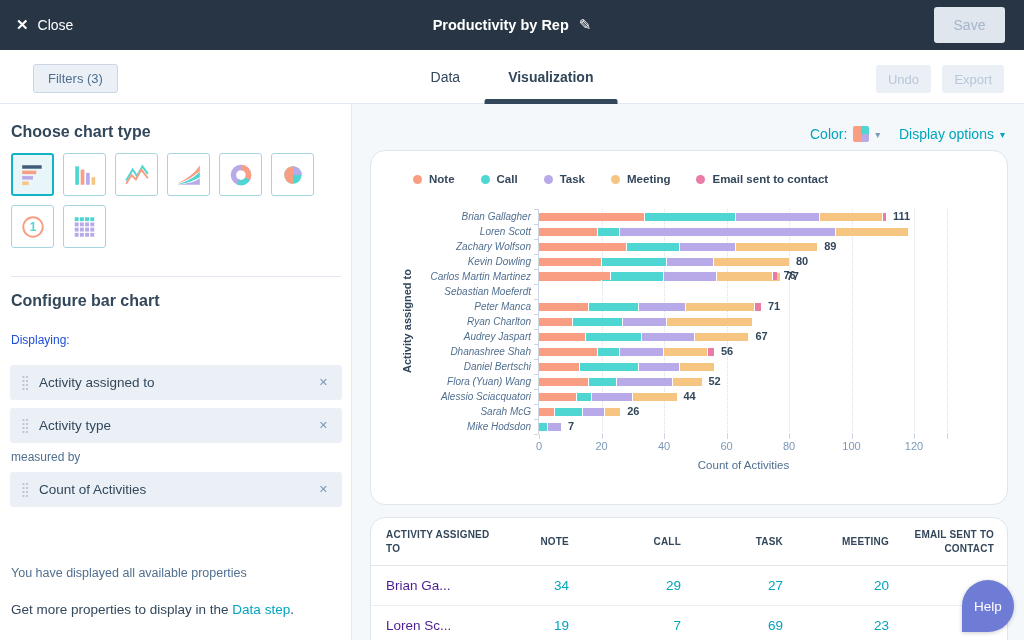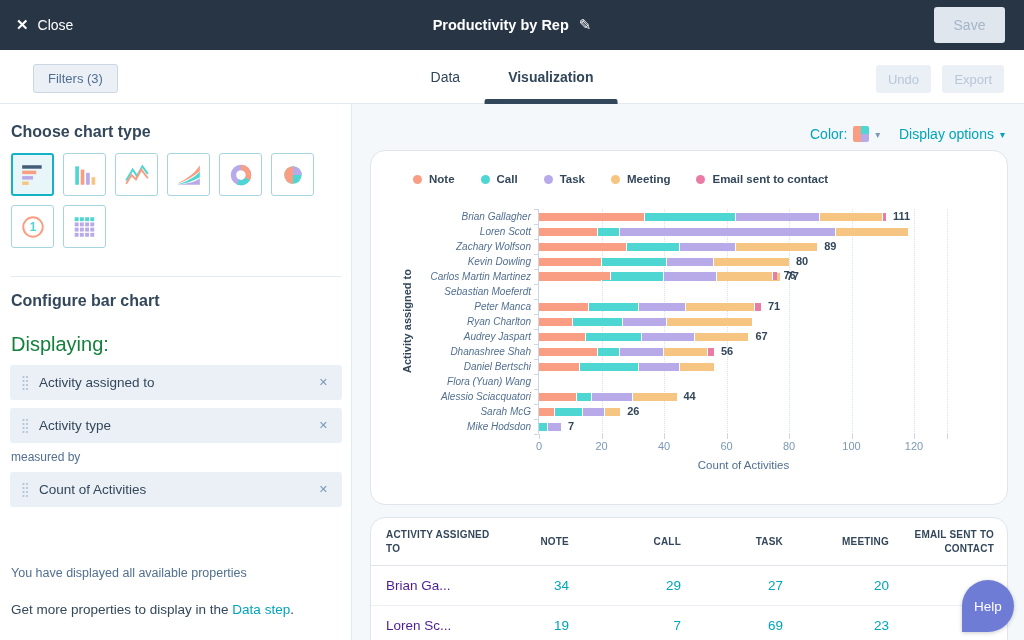--- a/index.html
+++ b/index.html
@@ -34,21 +34,21 @@
                 border-radius:3px; color:#b8c6d9; font-size:13px; font-family:inherit; }
 
   
   .sidebar { position:absolute; left:0; top:104px; width:352px; height:536px; background:#fff;
              border-right:1px solid #e3e9f0; }
   .side-h { position:absolute; left:11px; font-size:16px; font-weight:bold; color:#33475b; }
   .tile { position:absolute; width:43px; height:43px; background:#fff; border:1px solid #a6d5e0; border-radius:3px;
           display:flex; align-items:center; justify-content:center; cursor:pointer; }
   .tile.selected { border:2px solid #12b3c6; background:#e9f6f9; }
   .side-hr { position:absolute; left:11px; top:172px; width:330px; height:1px; background:#e3e9f0; }
-  .side-label { position:absolute; left:11px; font-size:20px; color:#15803d; }
+  .side-label { position:absolute; left:11px; font-size:12px; color:#1d4ed8; }
   .pill { position:absolute; left:10px; width:332px; height:35px; background:#eaf0f6; border-radius:3px;
           display:flex; align-items:center; cursor:grab; }
   .pill .drag { margin:0 10px 0 12px; display:flex; }
   .pill .plabel { flex:1; font-size:13.5px; color:#33475b; }
   .pill .pclose { margin-right:14px; color:#7c98b6; font-size:11px; cursor:pointer; }
   .measured { position:absolute; left:11px; font-size:12px; color:#516f90; }
   .side-note { position:absolute; left:11px; font-size:12.5px; color:#516f90; }
   .side-more { position:absolute; left:11px; font-size:13.5px; color:#33475b; }
   .side-more a { color:#00a4bd; text-decoration:none; cursor:pointer; }
 
@@ -437,20 +437,27 @@
             <div class="seg" style="width: 43.75px; background: rgb(247, 197, 130);"></div>
             <div class="seg" style="width: 6.25px; background: rgb(232, 124, 165);"></div>
             <span class="total-label">56</span>
           </div>
           <div class="bar-row" style="top: 150px;">
             <div class="seg" style="width: 40.625px; background: rgb(249, 158, 130);"></div>
             <div class="seg" style="width: 59.375px; background: rgb(77, 214, 210);"></div>
             <div class="seg" style="width: 40.625px; background: rgb(184, 169, 232);"></div>
             <div class="seg" style="width: 34.375px; background: rgb(247, 197, 130);"></div>
           </div>
+          <div class="bar-row" style="top: 165px;">
+            <div class="seg" style="width: 50px; background: rgb(249, 158, 130);"></div>
+            <div class="seg" style="width: 28.125px; background: rgb(77, 214, 210);"></div>
+            <div class="seg" style="width: 56.25px; background: rgb(184, 169, 232);"></div>
+            <div class="seg" style="width: 28.125px; background: rgb(247, 197, 130);"></div>
+            <span class="total-label">52</span>
+          </div>
           <div class="bar-row" style="top: 180px;">
             <div class="seg" style="width: 37.5px; background: rgb(249, 158, 130);"></div>
             <div class="seg" style="width: 15.625px; background: rgb(77, 214, 210);"></div>
             <div class="seg" style="width: 40.625px; background: rgb(184, 169, 232);"></div>
             <div class="seg" style="width: 43.75px; background: rgb(247, 197, 130);"></div>
             <span class="total-label">44</span>
           </div>
           <div class="bar-row" style="top: 195px;">
             <div class="seg" style="width: 15.625px; background: rgb(249, 158, 130);"></div>
             <div class="seg" style="width: 28.125px; background: rgb(77, 214, 210);"></div>

